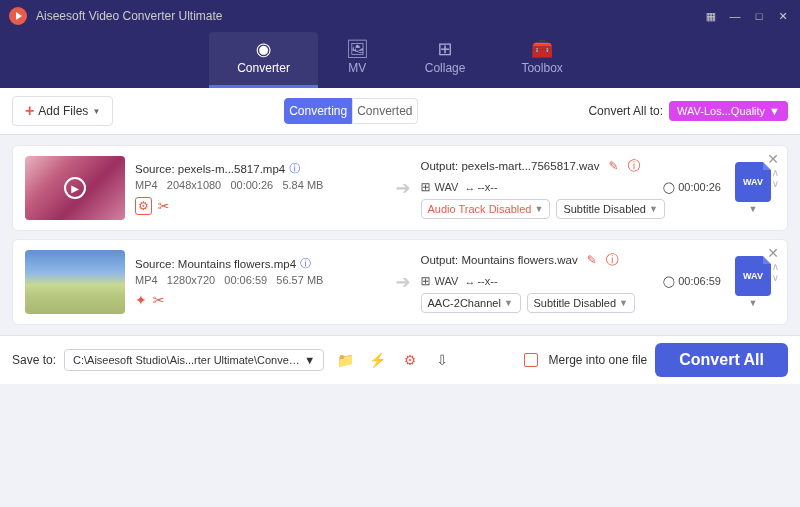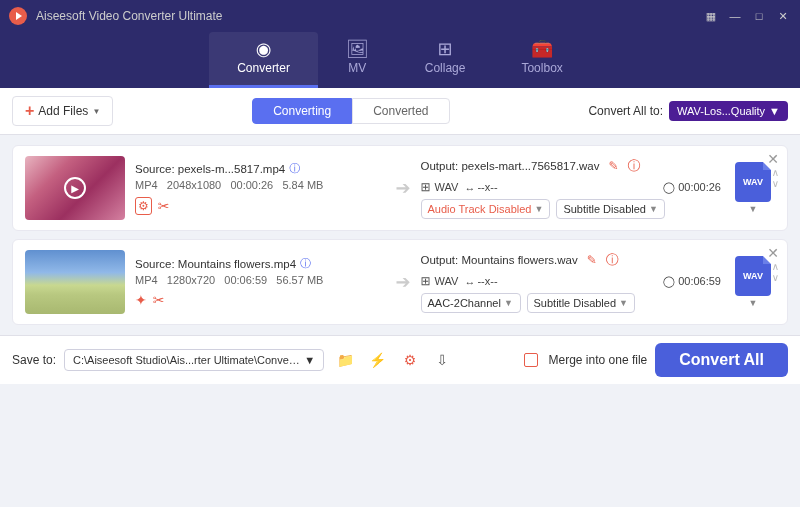--- a/index.html
+++ b/index.html
@@ -109,21 +109,21 @@
       font-size: 8px;
       color: #666;
     }
     .tab-group {
       flex: 1;
       display: flex;
       justify-content: center;
       gap: 0;
     }
     .tab-btn {
-      padding: 5px 20px;
+      padding: 5px 4px;
       border: 1px solid #e0e0e8;
       background: white;
       cursor: pointer;
       font-size: 12px;
       color: #666;
     }
     .tab-btn.active {
       background: #5a6ff0;
       color: white;
       border-color: #5a6ff0;
@@ -131,21 +131,21 @@
     .tab-btn:first-child { border-radius: 4px 0 0 4px; }
     .tab-btn:last-child { border-radius: 0 4px 4px 0; }
     .convert-all-to {
       display: flex;
       align-items: center;
       gap: 6px;
       font-size: 12px;
       color: #333;
     }
     .format-select {
-      background: #4c1d95;
+      background: #d946ef;
       color: white;
       border: none;
       border-radius: 4px;
       padding: 4px 8px;
       font-size: 11px;
       cursor: pointer;
       display: flex;
       align-items: center;
       gap: 4px;
     }

